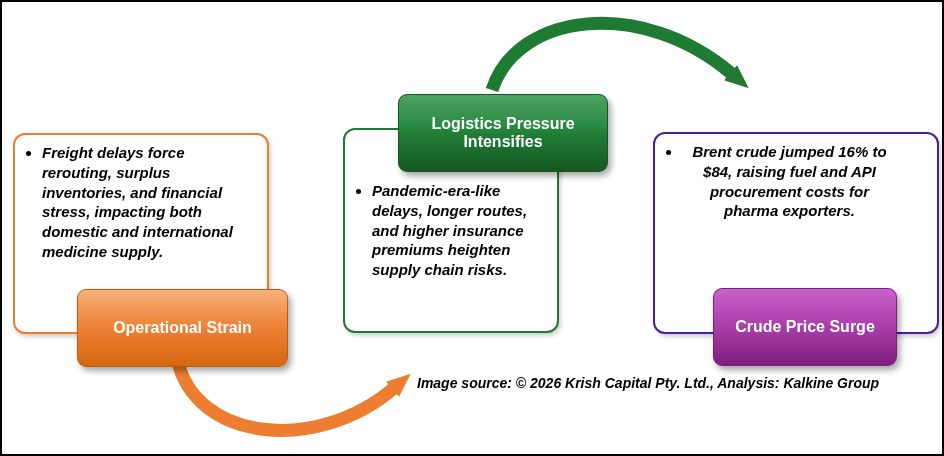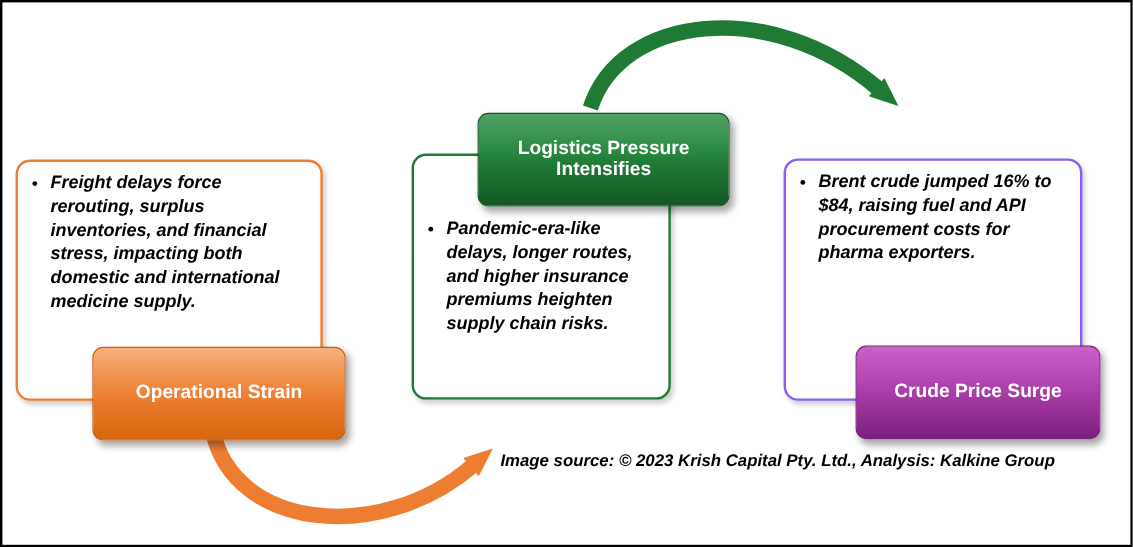--- a/index.html
+++ b/index.html
@@ -29,21 +29,21 @@
     font-weight: bold;
     line-height: 1.32;
     color: #000000;
     box-shadow: 2px 3px 4px rgba(0,0,0,0.18);
   }
   .detail-box ul { margin: 0; padding-left: 15px; font-style: italic; }
   .detail-box li { list-style: disc outside; max-width: 215px; }
   .detail-orange { left: 11px;  top: 131px; width: 256px; height: 201px; border: 2px solid #ED7D31; }
   .detail-green  { left: 341px; top: 126px; width: 216px; height: 205px; border: 2px solid #1F7A34;
                    display: flex; align-items: center; }
-  .detail-purple { left: 651px; top: 130px; width: 249px; height: 202px; border: 2px solid #8b5cf6; }
+  .detail-purple { left: 651px; top: 130px; width: 286px; height: 202px; border: 2px solid #4c1d95; text-align: center; }
 
   .label-box {
     position: absolute;
     border-radius: 9px;
     color: #ffffff;
     font-size: 16px;
     font-weight: bold;
     display: flex; align-items: center; justify-content: center;
     text-align: center;
     padding: 4px 14px;
@@ -54,21 +54,21 @@
     background: linear-gradient(to bottom, #f7b27c 0%, #ef8a40 40%, #ED7D31 55%, #d4670f 100%);
     border: 1px solid #c55a11;
     text-align: center;
   }
   .label-green {
     left: 396px; top: 92px; width: 210px; height: 78px;
     background: linear-gradient(to bottom, #4fa263 0%, #2a8a42 40%, #1F7A34 55%, #145723 100%);
     border: 1px solid #145723;
   }
   .label-purple {
-    left: 711px; top: 286px; width: 204px; height: 78px;
+    left: 711px; top: 286px; width: 184px; height: 78px;
     background: linear-gradient(to bottom, #ca62ca 0%, #b044b0 40%, #A53AA5 55%, #7c1f7c 100%);
     border: 1px solid #7c1f7c;
   }
   .caption {
     position: absolute;
     left: 415px; top: 373px;
     font-size: 14px;
     font-weight: bold;
     font-style: italic;
     color: #000000;
@@ -110,15 +110,15 @@
       <li>Brent crude jumped 16% to $84, raising fuel and API procurement costs for pharma exporters.</li>
     </ul>
   </div>
 
   <div class="label-box label-orange">Operational Strain</div>
 
   <div class="label-box label-green">Logistics Pressure Intensifies</div>
 
   <div class="label-box label-purple">Crude Price Surge</div>
 
-  <div class="caption">Image source: © 2023 Krish Capital Pty. Ltd., Analysis: Kalkine Group</div>
+  <div class="caption">Image source: © 2026 Krish Capital Pty. Ltd., Analysis: Kalkine Group</div>
 
 </div>
 
 </body></html>

